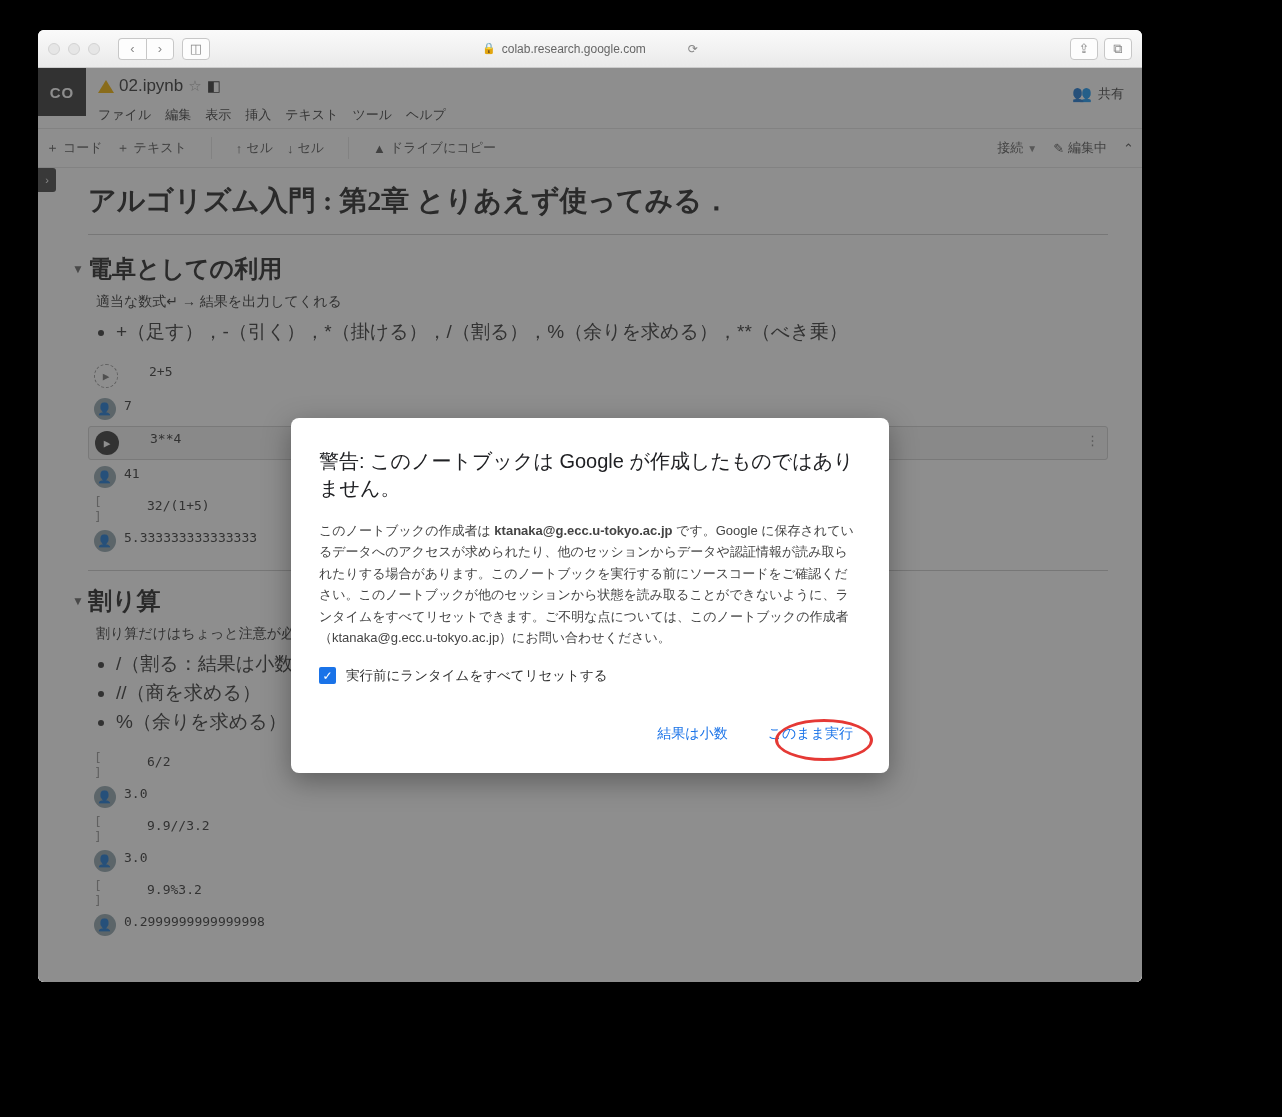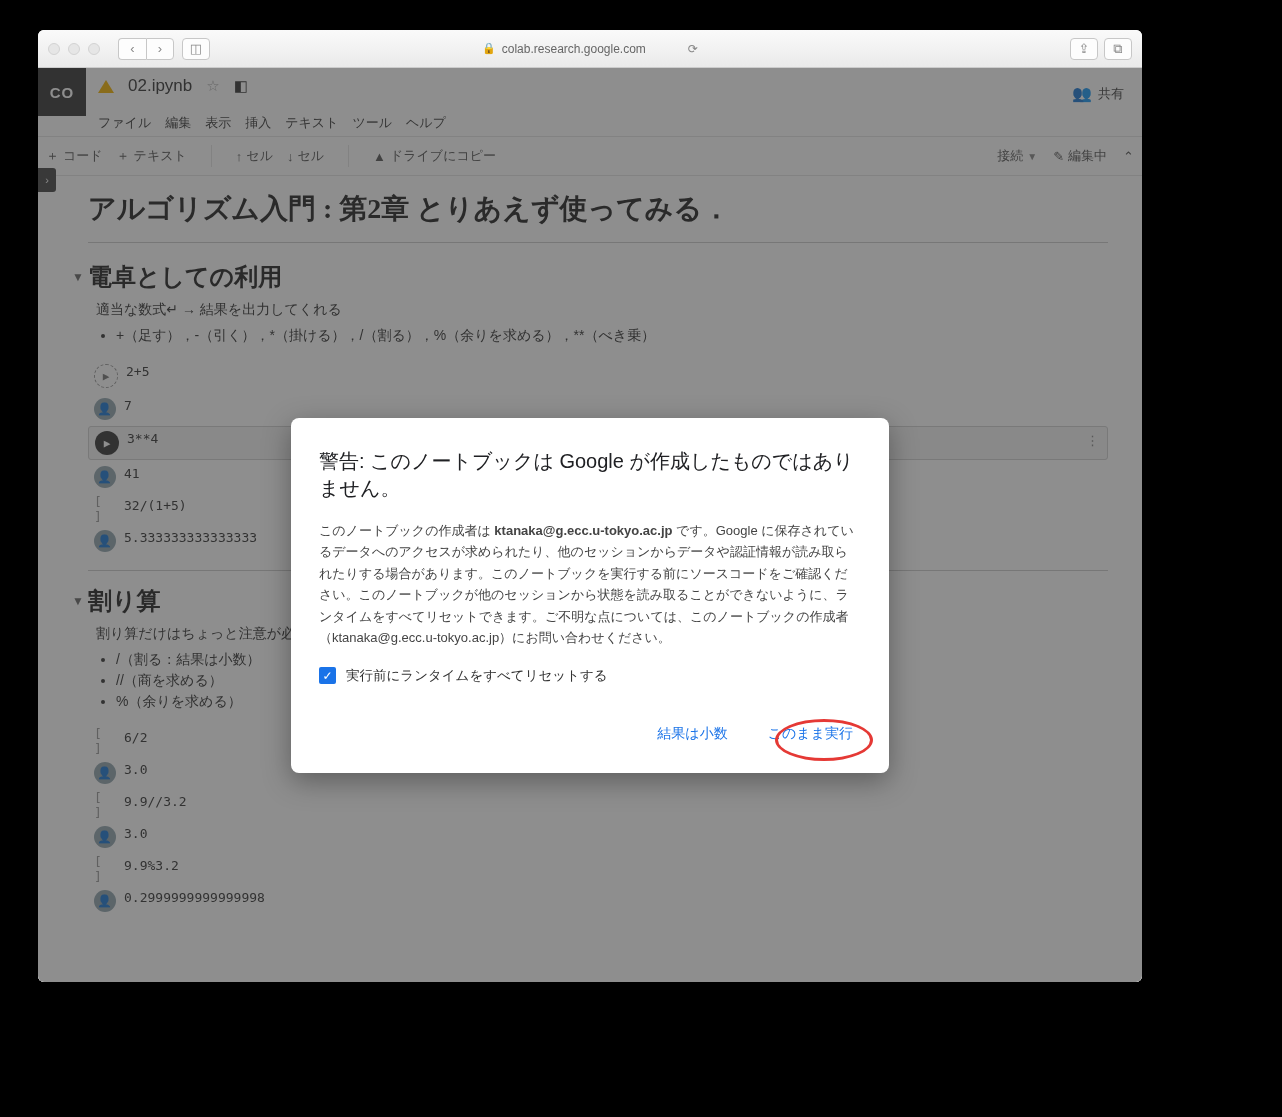--- a/index.html
+++ b/index.html
@@ -20,53 +20,53 @@
 .mac-right .navbtn { color:#888; }
 .newtab { position:absolute; right:0; width:22px; height:22px; background:#e9e9e9; border-top-left-radius:3px; display:flex; align-items:center; justify-content:center; font-size:14px; color:#777; top:38px; }
 
 .dimmed-layer { position: relative; flex: 1; overflow: hidden; }
 .dim-overlay { position: absolute; inset: 0; background: rgba(50,50,50,0.55); z-index: 5; pointer-events: none; }
 .colab-root { position: absolute; inset: 0; background: #fff; display: flex; flex-direction: column; }
 .sidebar-co { position:absolute; left:0; top:0; width:48px; height:48px; background:#333; color:#fff; display:flex; align-items:center; justify-content:center; font-weight:bold; font-size:15px; font-family:Arial; letter-spacing:1px; }
 .sidebar-toggle { position:absolute; left:0; top:100px; width:18px; height:24px; background:#444; color:#eee; display:flex; align-items:center; justify-content:center; font-size:11px; border-radius:0 3px 3px 0; }
 .header { margin-left:56px; padding:8px 10px 0 4px; display:flex; align-items:flex-start; justify-content:space-between; }
 .header-left { display:flex; flex-direction:column; gap:2px; }
-.title-row { display:flex; align-items:center; gap:14px; }
+.title-row { display:flex; align-items:center; gap:5px; }
 .drive-icon { width:0; height:0; border-left:8px solid transparent; border-right:8px solid transparent; border-bottom:13px solid #f4b400; position:relative; }
 .file-title { font-size:17px; color:#333; }
 .star-icon { color:#aaa; font-size:15px; }
 .bookmark-icon { color:#333; font-size:15px; }
-.menu-row { display:flex; gap:14px; font-size:13px; color:#3c3c3c; margin-top:16px; }
+.menu-row { display:flex; gap:14px; font-size:13px; color:#3c3c3c; margin-top:8px; }
 .share-btn { display:flex; align-items:center; gap:6px; color:#444; font-size:13px; margin-top:8px; margin-right:8px; }
 .share-icon { font-size:16px; }
 
 .toolbar { height:40px; border-top:1px solid #e4e4e4; border-bottom:1px solid #e4e4e4; display:flex; align-items:center; padding:0 8px; margin-top:4px; font-size:13px; color:#555; }
 .toolbar-left { display:flex; gap:14px; }
 .tb-item { display:flex; align-items:center; gap:4px; }
 .tb-sep { width:1px; height:22px; background:#e4e4e4; margin:0 10px; }
 .tb-icon { font-size:13px; }
 .toolbar-right { margin-left:auto; display:flex; align-items:center; gap:16px; }
 .caret-down { font-size:10px; color:#888; }
 
 .notebook { overflow-y:auto; flex:1; padding:14px 34px 30px 50px; background:#fff; }
 .page-title { font-size:28px; font-weight:700; color:#222; padding-bottom:14px; border-bottom:1px solid #ccc; margin-bottom:18px;font-family:Liberation Serif, serif; }
 .h2 { font-size:24px; font-weight:700; color:#222; margin:8px 0 8px -16px; display:flex; align-items:center; gap:4px; }
 .h2 .caret { font-size:12px; color:#666; }
 .para { font-size:14px; color:#333; margin:6px 0 8px 8px; }
-ul.ops { margin-left:28px; font-size:14px; color:#333;margin-top:8px; }
+ul.ops { margin-left:28px; font-size:19px; color:#333;margin-top:8px; }
 ul.ops li { margin:3px 0; }
 .hr { border:none; border-top:1px solid #ccc; margin:14px 0; }
 
 .cell { display:flex; align-items:flex-start; gap:8px; padding:4px 6px; border-radius:3px; margin:2px 0; font-family:"Menlo","Consolas",monospace; font-size:13px; }
 .cell.current { background:#f3f3f3; border:1px solid #d0d0d0; position:relative; }
 .prompt { width:22px; height:22px; display:flex; align-items:center; justify-content:center; color:#999; font-size:13px; flex-shrink:0; }
 .run-btn { width:24px; height:24px; border-radius:50%; background:#333; color:#fff; display:flex; align-items:center; justify-content:center; font-size:11px; flex-shrink:0; }
 .run-btn.dashed { border:1.5px dashed #999; background:transparent; color:#777; }
 .user-icon { width:22px; height:22px; border-radius:50%; background:#90a4ae; flex-shrink:0; display:flex; align-items:center; justify-content:center; color:#fff; font-size:12px; }
-.code { color:#333; }
+.code { color:#333;margin-left:23px; }
 .out-text { color:#333; }
 .cell-dots { position:absolute; right:8px; top:6px; color:#888; }
 
 
 .modal { position:absolute; z-index:20; top:350px; left:50%; transform:translateX(-50%); width:598px; background:#fff; border-radius:8px; box-shadow:0 8px 28px rgba(0,0,0,.35); padding:30px 28px 24px 28px; }
 .modal h3 { font-size:20px; font-weight:500; color:#202124; margin-bottom:18px; }
 .modal p { font-size:13px; line-height:1.65; color:#444; margin-bottom:18px; }
 .modal p b { font-weight:600;margin-top:36px; }
 .checkbox-row { display:flex; align-items:center; gap:10px; font-size:13.5px; color:#333; margin-bottom:34px; }
 .chk { width:17px; height:17px; background:#1a73e8; border-radius:2px; display:flex; align-items:center; justify-content:center; color:#fff; font-size:12px; }

